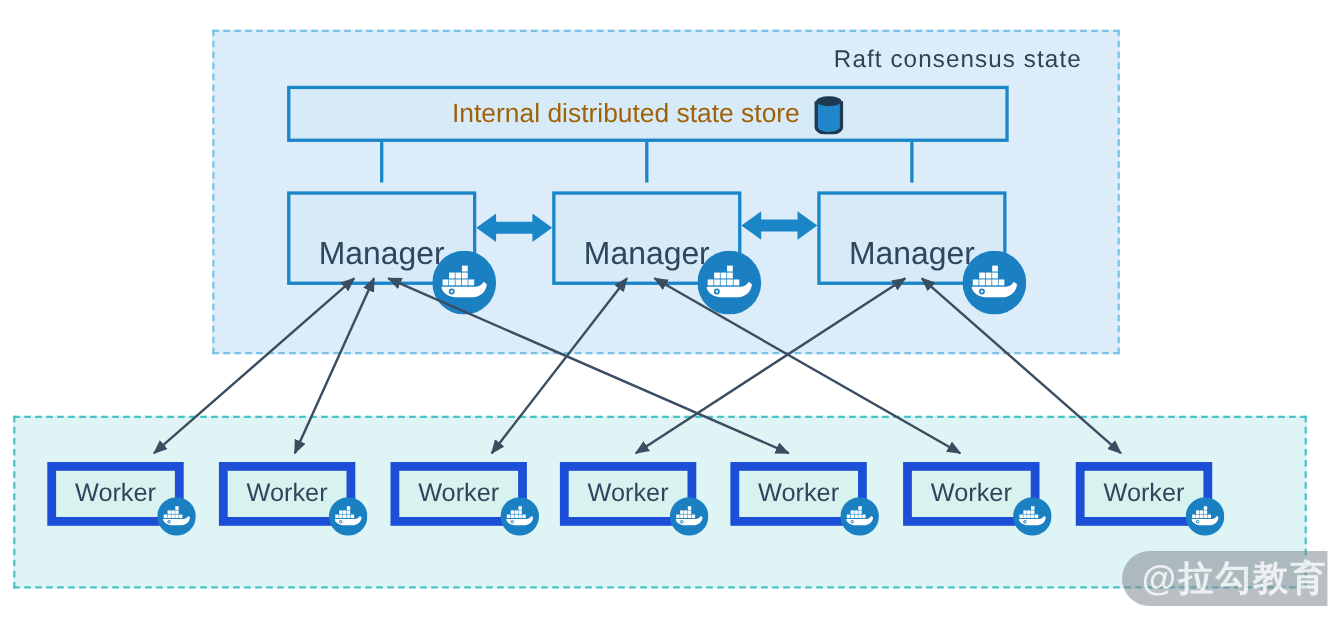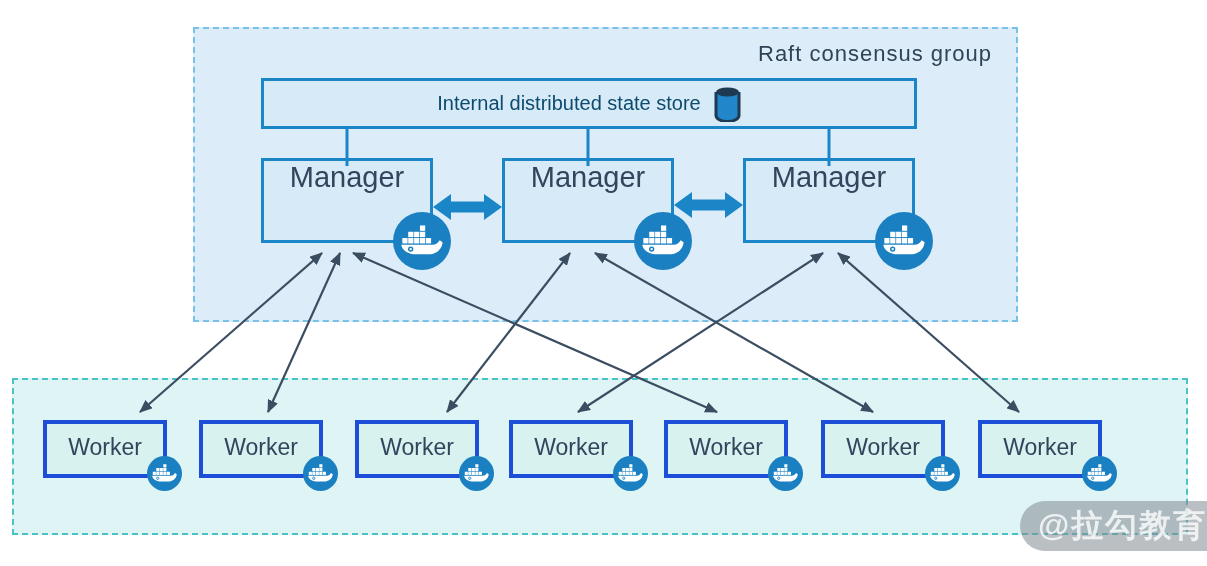--- a/index.html
+++ b/index.html
@@ -20,31 +20,31 @@
     position:absolute;font-size:22px;letter-spacing:1px;color:#2e4356;white-space:nowrap;z-index:6;
   }
   .raft-label{left:758px;top:41px;}
   .gossip-label{top:495px;right:30px;}
   
   .store-box{
     position:absolute;left:261px;top:78px;width:656px;height:51px;
     background:#d6eaf8;border:3px solid #1a86c8;box-sizing:border-box;z-index:2;
     display:flex;align-items:center;justify-content:center;gap:13px;
   }
-  .store-text{font-size:20px;color:#0c4a6e;}
+  .store-text{font-size:24px;color:#a16207;}
   .db-icon{flex:0 0 auto;display:block;}
   .manager{
-    position:absolute;top:158px;width:172px;height:85px;
+    position:absolute;top:174px;width:172px;height:85px;
     background:#d6eaf8;border:3px solid #1a86c8;box-sizing:border-box;z-index:2;
-    display:flex;align-items:flex-start;justify-content:center;
+    display:flex;align-items:flex-end;justify-content:center;
   }
   .manager .node-label{font-size:29px;color:#31455c;padding-bottom:8px;}
   .worker{
     position:absolute;top:420px;width:124px;height:58px;
-    background:#d8f2ef;border:4px solid #1d4ed8;box-sizing:border-box;z-index:2;
+    background:#d8f2ef;border:8px solid #1d4ed8;box-sizing:border-box;z-index:2;
     display:flex;align-items:center;justify-content:center;
   }
   .worker .node-label{font-size:23px;color:#31455c;padding-bottom:4px;}
   
   .badge{position:absolute;z-index:3;line-height:0;}
   .badge-lg{right:-21px;bottom:-30px;width:58px;height:58px;}
   .badge-sm{right:-19px;bottom:-17px;width:35px;height:35px;}
   .badge svg{display:block;width:100%;height:100%;}
   
   .overlay{position:absolute;left:0;top:0;z-index:4;pointer-events:none;}
@@ -78,21 +78,21 @@
           <rect x="22.6" y="15.5" width="6.2" height="6.4"></rect>
           <rect x="29.6" y="15.5" width="6.2" height="6.4"></rect>
           <path d="M0.5 23.5 H37.5 C41.5 23.2 44.3 21.2 46 18 L49.5 20.6 C48.8 28.2 43.5 33.6 35.5 34.8 H14.5 C7 33.8 2 30 0.5 24.8 Z"></path>
         </g>
         <circle cx="11.5" cy="28.6" r="2.3" fill="none" stroke="#1a80c2" stroke-width="1.8"></circle>
       </symbol>
     </defs>
   </svg>
 
   <div class="raft-group"></div>
-  <div class="group-label raft-label">Raft consensus group</div>
+  <div class="group-label raft-label">Raft consensus state</div>
 
   <div class="gossip-group"></div>
 
   <div class="store-box">
     <span class="store-text">Internal distributed state store</span>
     <svg class="db-icon" width="27" height="36" viewBox="0 0 27 36">
       <path d="M2 6 V29.5 C2 32.8 7.1 35.5 13.5 35.5 C19.9 35.5 25 32.8 25 29.5 V6" fill="#2187ca" stroke="#1e3a52" stroke-width="3"></path>
       <ellipse cx="13.5" cy="6" rx="11.5" ry="4.5" fill="#1e3a52"></ellipse>
     </svg>
   </div>

